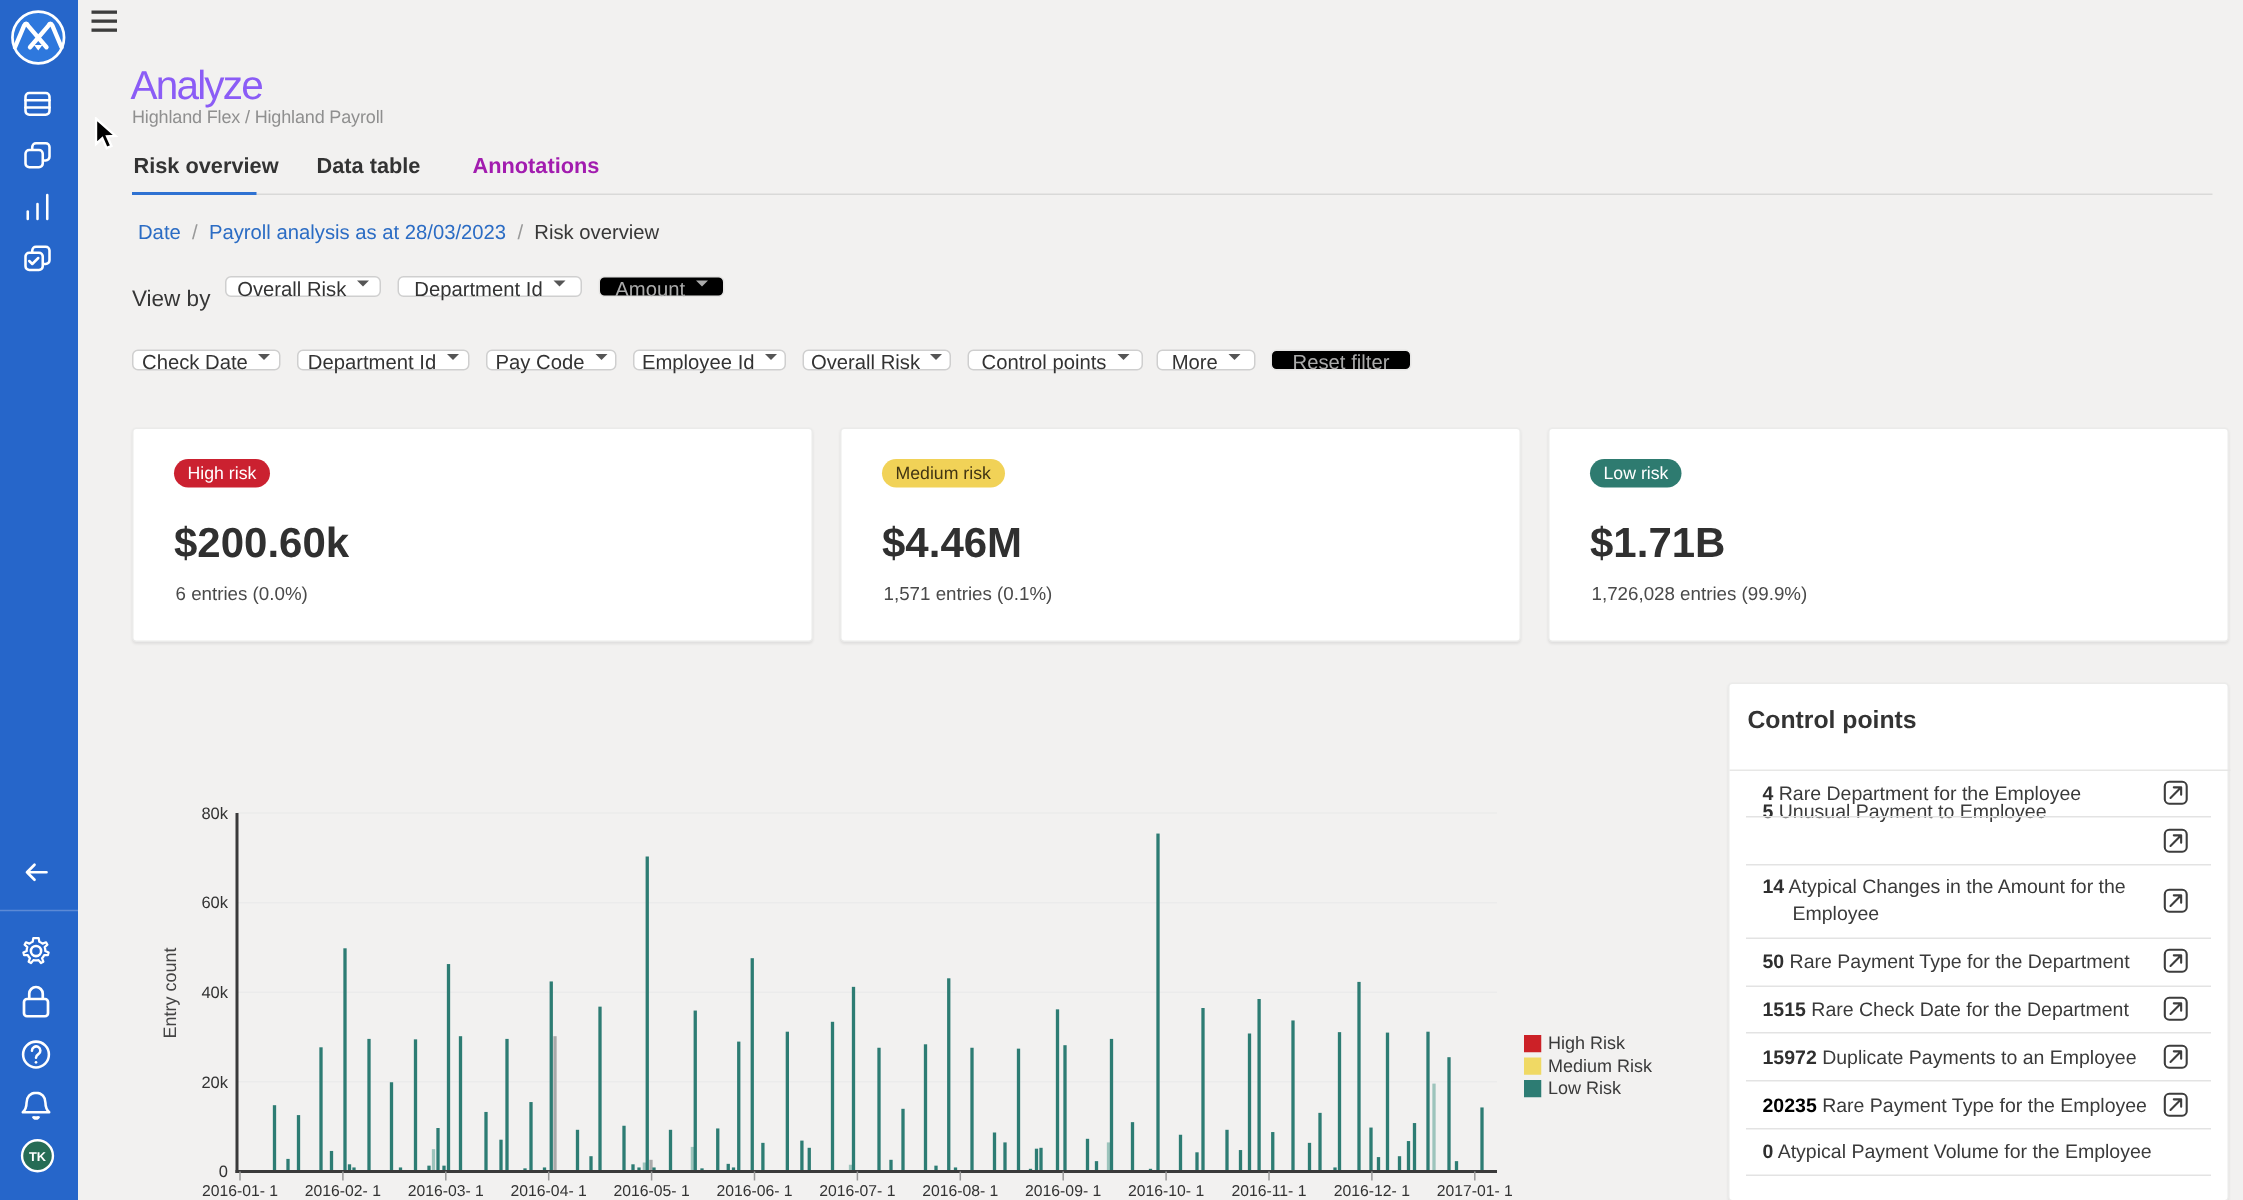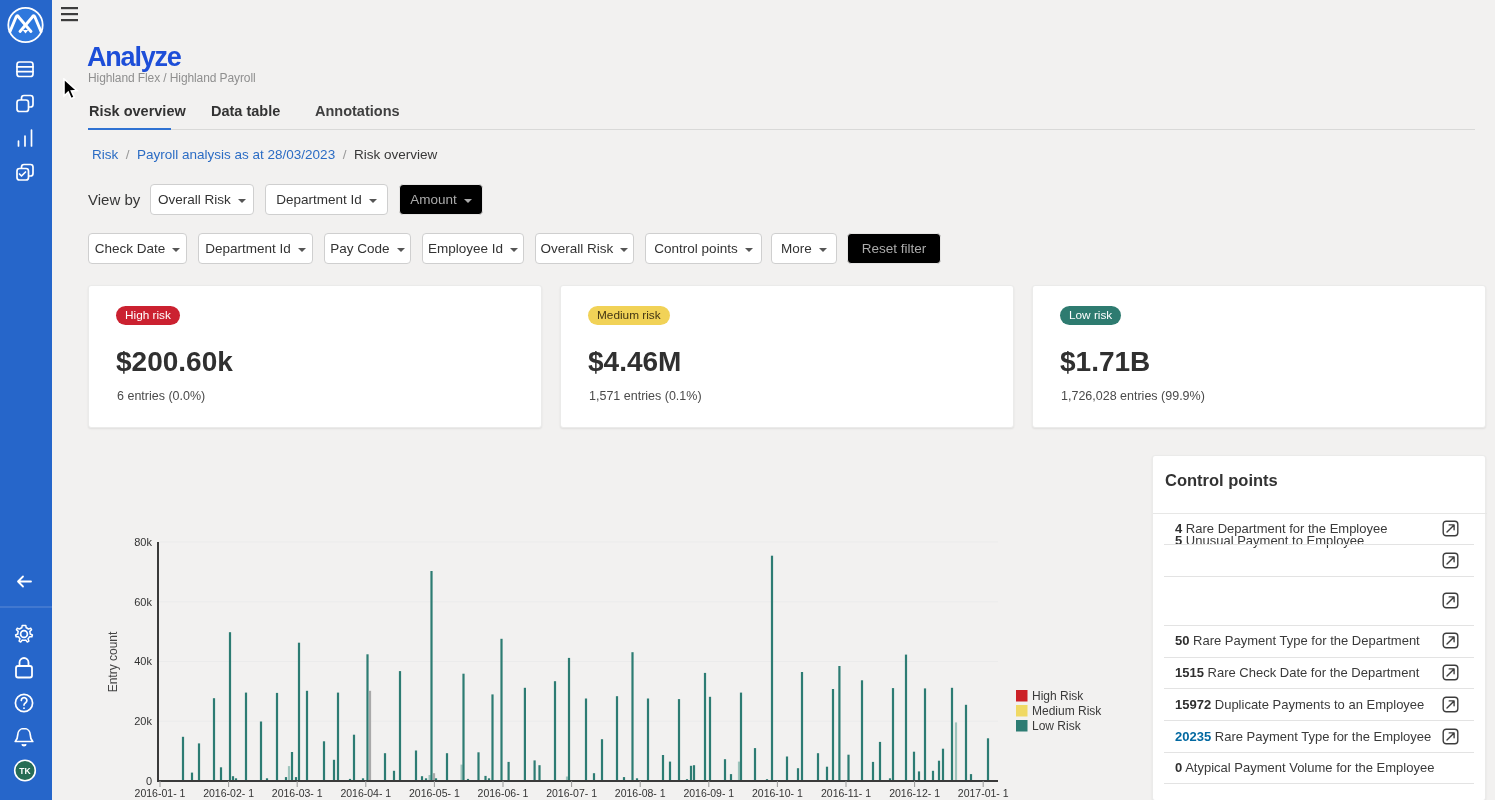--- a/index.html
+++ b/index.html
@@ -1,16 +1,16 @@
 <!DOCTYPE html>
 <html><head><meta charset="utf-8"><style>
 *{margin:0;padding:0;box-sizing:border-box}
 body{width:1495px;height:800px;overflow:hidden;font-family:"Liberation Sans",sans-serif;background:#f2f1f0}
 .abs{position:absolute}
-.btn{position:absolute;height:31px;background:#fff;border:1px solid #cfcfcf;border-radius:4px;font-size:13.5px;color:#333;display:flex;align-items:center;justify-content:center;gap:7px}
+.btn{position:absolute;height:14px;background:#fff;border:1px solid #cfcfcf;border-radius:4px;font-size:13.5px;color:#333;display:flex;justify-content:center;gap:7px}
 .btn .car{width:0;height:0;border-left:4px solid transparent;border-right:4px solid transparent;border-top:4.5px solid #555;margin-top:2px}
 .btn.dis{background:#000000;border:1px solid #e6e5e4;color:#ababab}
 .btn.dis .car{border-top-color:#ababab}
 .card{position:absolute;background:#fff;border-radius:3px;box-shadow:0 1px 2px rgba(0,0,0,0.08);border:1px solid #ebebea}
 .badge{position:absolute;top:20px;left:27px;height:19px;line-height:19px;border-radius:10px;padding:0 9px;font-size:11.8px}
 </style></head>
 <body>
 <div style="position:relative;width:1495px;height:800px">
 
 <div class="abs" style="left:0;top:0;width:52px;height:800px;background:#2666ca"></div>
@@ -70,31 +70,31 @@
   <circle cx="25" cy="770.5" r="10.3" fill="#266c55" stroke="#fff" stroke-width="1.6"></circle>
   <text x="25" y="774" font-size="8.5" font-weight="bold" fill="#fff" text-anchor="middle" font-family="Liberation Sans">TK</text>
 </svg>
 
 <svg class="abs" style="left:60px;top:6px" width="19" height="17">
   <rect x="1" y="1" width="17" height="2.2" fill="#3d3d3d"></rect>
       <rect x="1" y="7" width="17" height="2.2" fill="#3d3d3d"></rect>
       <rect x="1" y="13" width="17" height="2.2" fill="#3d3d3d"></rect>
 </svg>
 
-<div class="abs" style="left:87px;top:42px;font-size:27px;font-weight:bold;letter-spacing:-1.2px;color:#1d4ed8">Analyze</div>
+<div class="abs" style="left:87px;top:42px;font-size:27px;font-weight:normal;letter-spacing:-1.2px;color:#8b5cf6">Analyze</div>
 <div class="abs" style="left:88px;top:71px;font-size:12px;letter-spacing:-0.1px;color:#8f8f8f">Highland Flex / Highland Payroll</div>
 
 <div class="abs" style="left:89px;top:103px;font-size:14.5px;font-weight:bold;color:#333">Risk overview</div>
 <div class="abs" style="left:211px;top:103px;font-size:14.5px;font-weight:bold;color:#333">Data table</div>
-<div class="abs" style="left:315px;top:103px;font-size:14.5px;font-weight:bold;color:#404040">Annotations</div>
+<div class="abs" style="left:315px;top:103px;font-size:14.5px;font-weight:bold;color:#a21caf">Annotations</div>
 <div class="abs" style="left:88px;top:129px;width:1387px;height:1px;background:#d9d9d8"></div>
 <div class="abs" style="left:88px;top:127.5px;width:83px;height:2px;background:#2f72d2"></div>
 
 <div class="abs" style="left:92px;top:147px;font-size:13.5px;color:#999">
-<span style="color:#2b6cc4">Risk</span>&nbsp; /&nbsp; <span style="color:#2b6cc4">Payroll analysis as at 28/03/2023</span>&nbsp; /&nbsp; <span style="color:#383838">Risk overview</span>
+<span style="color:#2b6cc4">Date</span>&nbsp; /&nbsp; <span style="color:#2b6cc4">Payroll analysis as at 28/03/2023</span>&nbsp; /&nbsp; <span style="color:#383838">Risk overview</span>
 </div>
 
 <div class="abs" style="left:88px;top:191px;font-size:15px;font-weight:normal;color:#363636">View by</div>
 <div class="btn" style="left:150px;top:184px;width:104px">Overall Risk <span class="car"></span></div>
 <div class="btn" style="left:265px;top:184px;width:123px">Department Id <span class="car"></span></div>
 <div class="btn dis" style="left:399px;top:184px;width:84px">Amount <span class="car"></span></div>
 
 <div class="btn" style="left:88px;top:233px;width:99px">Check Date <span class="car"></span></div>
 <div class="btn" style="left:198px;top:233px;width:115px">Department Id <span class="car"></span></div>
 <div class="btn" style="left:324px;top:233px;width:87px">Pay Code <span class="car"></span></div>
@@ -275,40 +275,41 @@
 <div style="position:absolute;left:23px;top:520px;width:262px;font-size:13px;line-height:18px;white-space:nowrap;color:#3a3a3a"><b style="color:#2f2f2f">4</b> Rare Department for the Employee</div>
 <div style="position:absolute;left:290px;top:520px"><svg width="17" height="17" viewBox="0 0 17 17" fill="none" stroke="#3d3d3d" stroke-width="1.4">
           <rect x="1.2" y="1.2" width="14.6" height="14.6" rx="3"></rect>
           <path d="M5 12 L11.6 5.4 M7.2 4.9 H12.1 V9.8" stroke-linecap="round" stroke-linejoin="round"></path>
         </svg></div>
 <div style="position:absolute;left:23px;top:532px;width:262px;font-size:13px;line-height:18px;white-space:nowrap;color:#3a3a3a"><b style="color:#2f2f2f">5</b> Unusual Payment to Employee</div>
 <div style="position:absolute;left:290px;top:552px"><svg width="17" height="17" viewBox="0 0 17 17" fill="none" stroke="#3d3d3d" stroke-width="1.4">
           <rect x="1.2" y="1.2" width="14.6" height="14.6" rx="3"></rect>
           <path d="M5 12 L11.6 5.4 M7.2 4.9 H12.1 V9.8" stroke-linecap="round" stroke-linejoin="round"></path>
         </svg></div>
+<div style="position:absolute;left:23px;top:582px;width:262px;font-size:13px;line-height:18px;white-space:nowrap;color:#3a3a3a"><b style="color:#2f2f2f">14</b> Atypical Changes in the Amount for the<br><span style="padding-left:20px">Employee</span></div>
 <div style="position:absolute;left:290px;top:592px"><svg width="17" height="17" viewBox="0 0 17 17" fill="none" stroke="#3d3d3d" stroke-width="1.4">
           <rect x="1.2" y="1.2" width="14.6" height="14.6" rx="3"></rect>
           <path d="M5 12 L11.6 5.4 M7.2 4.9 H12.1 V9.8" stroke-linecap="round" stroke-linejoin="round"></path>
         </svg></div>
 <div style="position:absolute;left:23px;top:632px;width:262px;font-size:13px;line-height:18px;white-space:nowrap;color:#3a3a3a"><b style="color:#2f2f2f">50</b> Rare Payment Type for the Department</div>
 <div style="position:absolute;left:290px;top:632px"><svg width="17" height="17" viewBox="0 0 17 17" fill="none" stroke="#3d3d3d" stroke-width="1.4">
           <rect x="1.2" y="1.2" width="14.6" height="14.6" rx="3"></rect>
           <path d="M5 12 L11.6 5.4 M7.2 4.9 H12.1 V9.8" stroke-linecap="round" stroke-linejoin="round"></path>
         </svg></div>
 <div style="position:absolute;left:23px;top:664px;width:262px;font-size:13px;line-height:18px;white-space:nowrap;color:#3a3a3a"><b style="color:#2f2f2f">1515</b> Rare Check Date for the Department</div>
 <div style="position:absolute;left:290px;top:664px"><svg width="17" height="17" viewBox="0 0 17 17" fill="none" stroke="#3d3d3d" stroke-width="1.4">
           <rect x="1.2" y="1.2" width="14.6" height="14.6" rx="3"></rect>
           <path d="M5 12 L11.6 5.4 M7.2 4.9 H12.1 V9.8" stroke-linecap="round" stroke-linejoin="round"></path>
         </svg></div>
 <div style="position:absolute;left:23px;top:696px;width:262px;font-size:13px;line-height:18px;white-space:nowrap;color:#3a3a3a"><b style="color:#2f2f2f">15972</b> Duplicate Payments to an Employee</div>
 <div style="position:absolute;left:290px;top:696px"><svg width="17" height="17" viewBox="0 0 17 17" fill="none" stroke="#3d3d3d" stroke-width="1.4">
           <rect x="1.2" y="1.2" width="14.6" height="14.6" rx="3"></rect>
           <path d="M5 12 L11.6 5.4 M7.2 4.9 H12.1 V9.8" stroke-linecap="round" stroke-linejoin="round"></path>
         </svg></div>
-<div style="position:absolute;left:23px;top:728px;width:262px;font-size:13px;line-height:18px;white-space:nowrap;color:#3a3a3a"><b style="color:#0369a1">20235</b> Rare Payment Type for the Employee</div>
+<div style="position:absolute;left:23px;top:728px;width:262px;font-size:13px;line-height:18px;white-space:nowrap;color:#3a3a3a"><b style="color:#000000">20235</b> Rare Payment Type for the Employee</div>
 <div style="position:absolute;left:290px;top:728px"><svg width="17" height="17" viewBox="0 0 17 17" fill="none" stroke="#3d3d3d" stroke-width="1.4">
           <rect x="1.2" y="1.2" width="14.6" height="14.6" rx="3"></rect>
           <path d="M5 12 L11.6 5.4 M7.2 4.9 H12.1 V9.8" stroke-linecap="round" stroke-linejoin="round"></path>
         </svg></div>
 <div style="position:absolute;left:23px;top:759px;width:262px;font-size:13px;line-height:18px;white-space:nowrap;color:#3a3a3a"><b style="color:#2f2f2f">0</b> Atypical Payment Volume for the Employee</div>
 <div style="position:absolute;left:12px;top:544px;width:310px;height:1px;background:#e3e3e3"></div>
 <div style="position:absolute;left:12px;top:576px;width:310px;height:1px;background:#e3e3e3"></div>
 <div style="position:absolute;left:12px;top:625px;width:310px;height:1px;background:#e3e3e3"></div>
 <div style="position:absolute;left:12px;top:657px;width:310px;height:1px;background:#e3e3e3"></div>
 <div style="position:absolute;left:12px;top:688px;width:310px;height:1px;background:#e3e3e3"></div>

